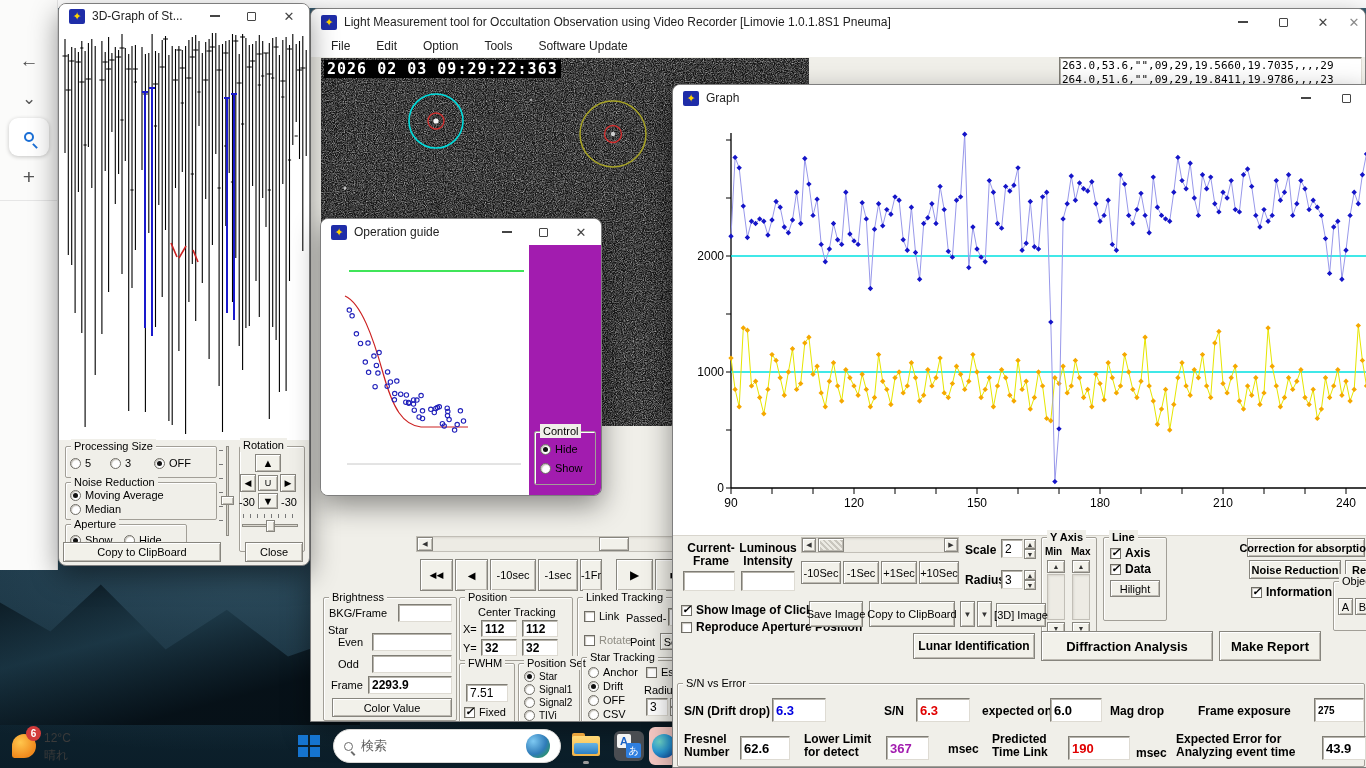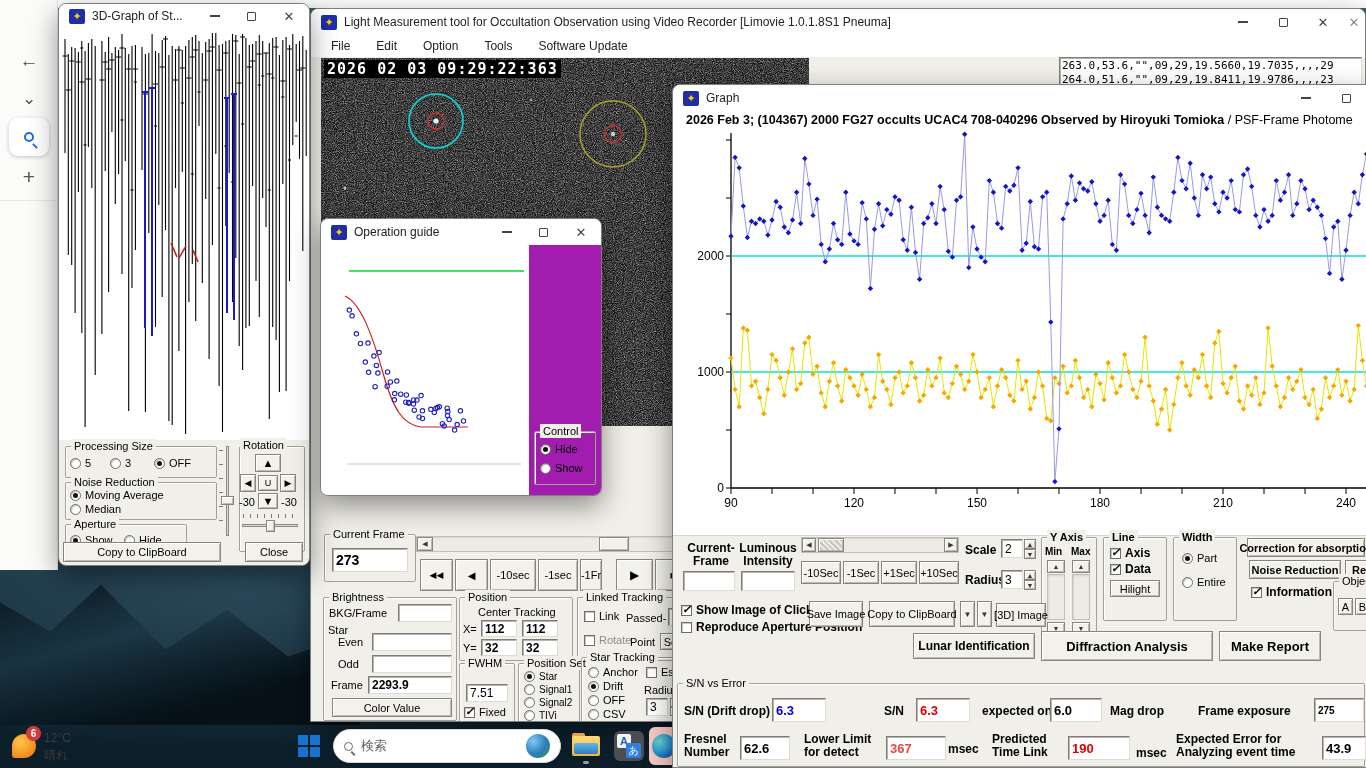--- a/index.html
+++ b/index.html
@@ -108,24 +108,20 @@
       <circle cx="60" cy="250" r="1.4" fill="#c5c5c5" opacity=".7"></circle>
     </svg>
     <div class="abs mono" style="left:3px;top:2px;background:#000;color:#fff;font-size:15px;font-weight:bold;letter-spacing:1px;padding:0 3px">2026 02 03 09:29:22:363</div>
   </div>
 
   <div class="inp mono" style="left:748px;top:48px;width:303px;height:30px;font-size:11px;display:block;line-height:14px;padding:1px 2px">
     <div style="white-space:nowrap">263.0,53.6,"",09,29,19.5660,19.7035,,,,29</div>
     <div style="white-space:nowrap">264.0,51.6,"",09,29,19.8411,19.9786,,,,23</div>
   </div>
 
-  <div class="g" style="left:13px;top:525px;width:92px;height:48px">
-    <span class="gl">Current Frame</span>
-    <div class="inp" style="left:7px;top:13px;width:76px;height:24px;font-weight:bold;font-size:14px">273</div>
-  </div>
 
   <div class="sb" style="left:105px;top:527px;width:640px;height:16px">
     <span class="sbb" style="left:0;top:0;width:16px;height:14px">◀</span>
     <span class="thumb" style="left:182px;top:0;width:30px;height:14px"></span>
   </div>
 
   <div>
     <span class="btn" style="left:109px;top:550px;width:33px;height:32px;font-size:9px">◀◀</span>
     <span class="btn" style="left:144px;top:550px;width:33px;height:32px;font-size:10px">◀</span>
     <span class="btn" style="left:179px;top:550px;width:46px;height:32px">-10sec</span>
@@ -453,23 +449,20 @@
       <span class="cap">
           <span class="ming"></span>
         </span>
       <span class="cap">
           <span class="maxg"></span>
         </span>
     </span>
   </div>
   <div class="abs" style="left:0;top:26px;width:695px;height:424px;background:#fff"></div>
 
-  <div class="abs" style="left:13px;top:28px;white-space:nowrap;font-size:12.5px">
-    <span style="font-weight:bold">2026 Feb 3; (104367) 2000 FG27 occults UCAC4 708-040296 Observed by Hiroyuki Tomioka</span><span> / PSF-Frame Photome</span>
-  </div>
 
   <svg id="lc" class="abs" style="left:0;top:40px" width="694" height="400">
       <line x1="58" y1="8" x2="58" y2="363" stroke="#000" stroke-width="1.3"></line>
       <line x1="58" y1="363" x2="694" y2="363" stroke="#000" stroke-width="1.3"></line>
       <line x1="58" y1="363" x2="58" y2="369" stroke="#000"></line>
       <line x1="99" y1="363" x2="99" y2="369" stroke="#000"></line>
       <line x1="140" y1="363" x2="140" y2="369" stroke="#000"></line>
       <line x1="181" y1="363" x2="181" y2="369" stroke="#000"></line>
       <line x1="222" y1="363" x2="222" y2="369" stroke="#000"></line>
       <line x1="263" y1="363" x2="263" y2="369" stroke="#000"></line>
@@ -553,31 +546,20 @@
     <span class="lbl bl" style="left:3px;top:8px;font-size:10px">Min</span>
     <span class="lbl bl" style="left:29px;top:8px;font-size:10px">Max</span>
     <span class="sbb" style="left:5px;top:22px;width:18px;height:13px">▲</span>
     <span class="sbb" style="left:30px;top:22px;width:18px;height:13px">▲</span>
     <span class="abs sb" style="left:5px;top:36px;width:18px;height:46px"></span>
     <span class="abs sb" style="left:30px;top:36px;width:18px;height:46px"></span>
     <span class="sbb" style="left:5px;top:84px;width:18px;height:13px">▼</span>
     <span class="sbb" style="left:30px;top:84px;width:18px;height:13px">▼</span>
   </div>
 
-  <div class="g" style="left:500px;top:452px;width:64px;height:84px">
-    <span class="gl bl" style="font-size:11px">Width</span>
-    <span class="rb on" style="left:8px;top:14px">
-        <i></i>
-        <span>Part</span>
-      </span>
-    <span class="rb" style="left:8px;top:38px">
-        <i></i>
-        <span>Entire</span>
-      </span>
-  </div>
 
   <span class="btn bl" style="left:574px;top:453px;width:118px;height:19px;font-size:11px">Correction for absorption</span>
   <span class="btn bl" style="left:576px;top:475px;width:92px;height:19px;font-size:11px">Noise Reduction</span>
   <span class="btn bl" style="left:672px;top:475px;width:44px;height:19px;font-size:11px">Reset</span>
   <span class="cbx on bl" style="left:578px;top:500px">
       <i></i>
       <span>Information</span>
     </span>
   <div class="g" style="left:660px;top:496px;width:40px;height:50px">
     <span class="gl">Object</span>
@@ -613,21 +595,21 @@
     <div class="inp" style="left:372px;top:14px;width:52px;height:24px;font-weight:bold;font-size:13px">6.0</div>
     <span class="lbl bl" style="left:432px;top:20px">Mag drop</span>
     <span class="lbl bl" style="left:520px;top:20px">Frame exposure</span>
     <div class="inp" style="left:636px;top:14px;width:50px;height:24px;font-weight:bold;font-size:10px">275</div>
 
     <span class="lbl bl" style="left:6px;top:48px">Fresnel</span>
     <span class="lbl bl" style="left:6px;top:61px">Number</span>
     <div class="inp" style="left:62px;top:52px;width:50px;height:24px;font-weight:bold;font-size:13px">62.6</div>
     <span class="lbl bl" style="left:126px;top:48px">Lower Limit</span>
     <span class="lbl bl" style="left:126px;top:61px">for detect</span>
-    <div class="inp" style="left:208px;top:52px;width:60px;height:24px;color:#ef4444;font-weight:bold;font-size:13px">367</div>
+    <div class="inp" style="left:208px;top:52px;width:43px;height:24px;color:#a21caf;font-weight:bold;font-size:13px">367</div>
     <span class="lbl bl" style="left:270px;top:58px">msec</span>
     <span class="lbl bl" style="left:314px;top:48px">Predicted</span>
     <span class="lbl bl" style="left:314px;top:61px">Time Link</span>
     <div class="inp" style="left:390px;top:52px;width:62px;height:24px;color:#e00000;font-weight:bold;font-size:13px">190</div>
     <span class="lbl bl" style="left:458px;top:62px">msec</span>
     <span class="lbl bl" style="left:498px;top:48px">Expected Error for</span>
     <span class="lbl bl" style="left:498px;top:61px">Analyzing event time</span>
     <div class="inp" style="left:644px;top:52px;width:44px;height:24px;font-weight:bold;font-size:13px">43.9</div>
   </div>
 </div>

